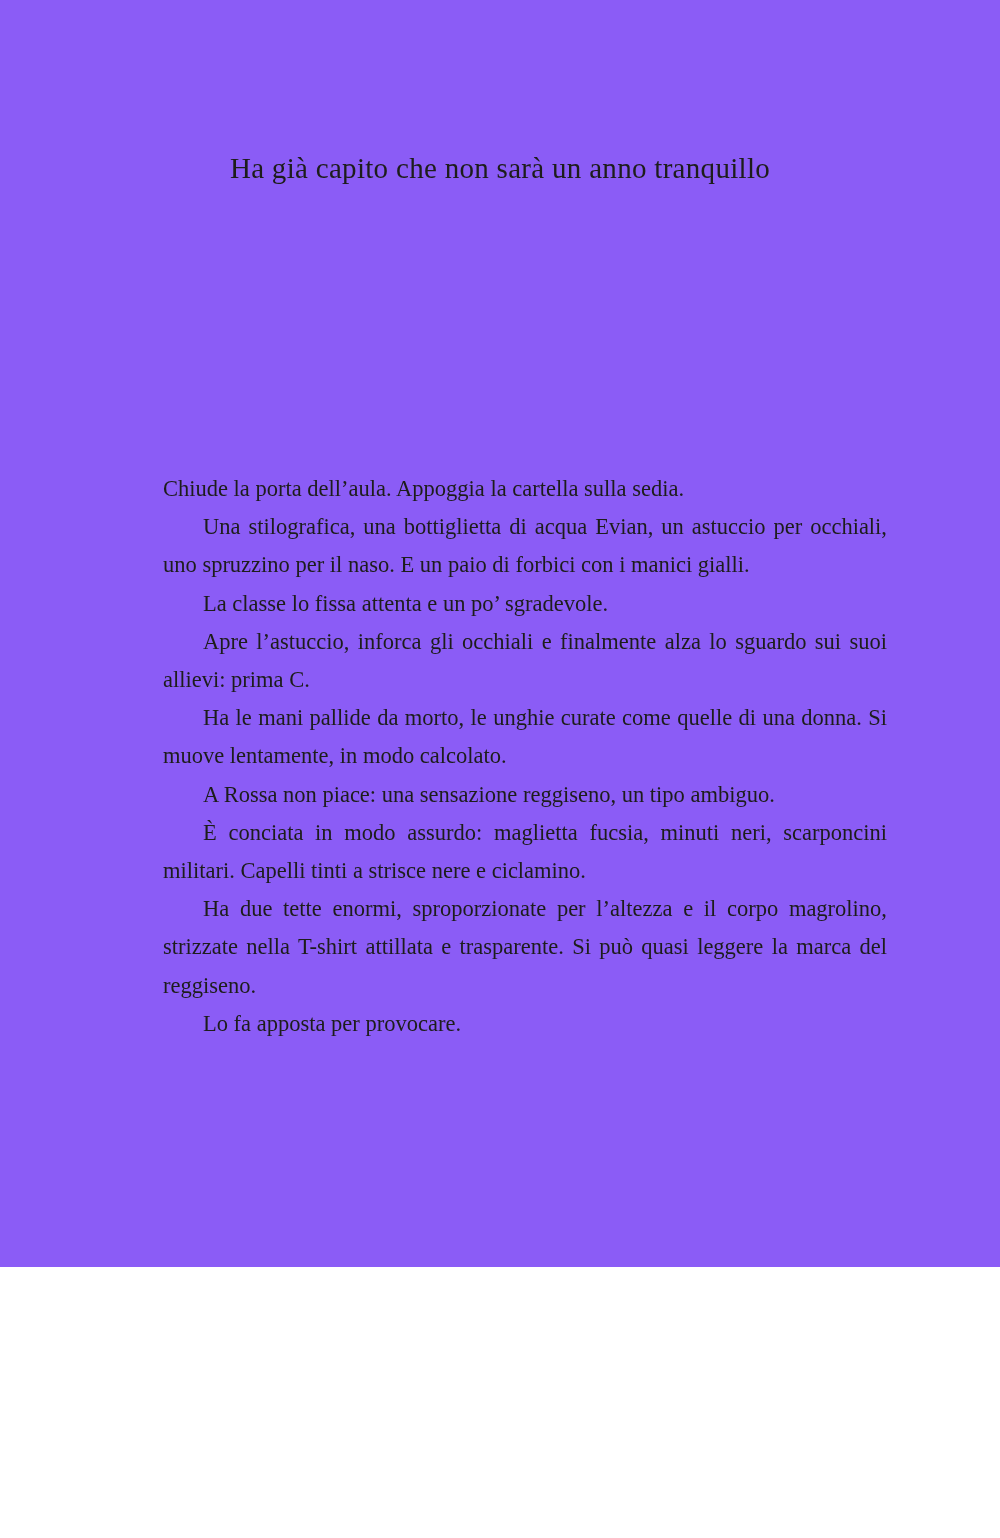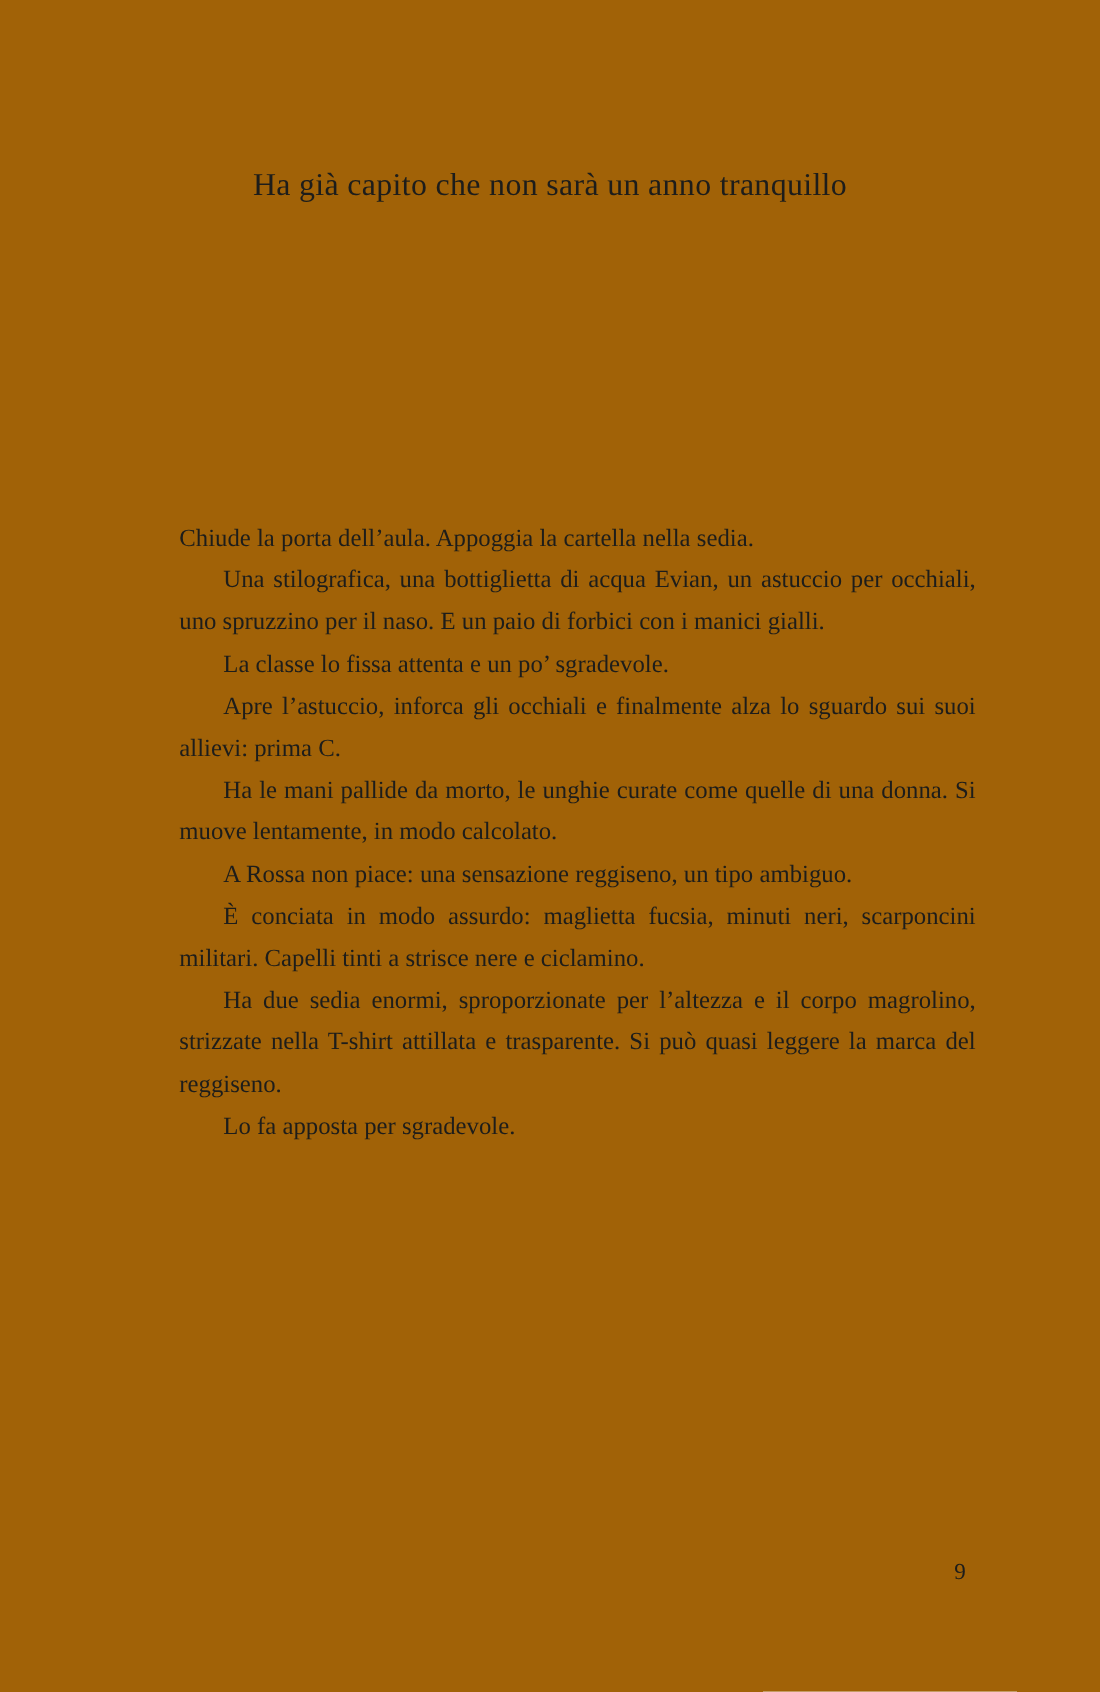--- a/index.html
+++ b/index.html
@@ -3,22 +3,22 @@
 <meta charset="utf-8">
 <style>
   html, body {
     margin: 0;
     padding: 0;
     background: #ffffff;
   }
   .page {
     position: relative;
     width: 1000px;
-    height: 1538px;
-    background: #a16207;
+    height: 1267px;
+    background: #8b5cf6;
     color: #1d1d1b;
     font-family: "Liberation Serif", "DejaVu Serif", serif;
     overflow: hidden;
   }
   .chapter-title {
     position: absolute;
     top: 152px;
     left: 0;
     width: 1000px;
     margin: 0;
@@ -55,26 +55,26 @@
   }
 </style>
 </head>
 <body>
 
 <div class="page">
 
   <h1 class="chapter-title">Ha già capito che non sarà un anno tranquillo</h1>
 
   <div class="body-text">
-    <p>Chiude la porta dell’aula. Appoggia la cartella nella sedia.</p>
+    <p>Chiude la porta dell’aula. Appoggia la cartella sulla sedia.</p>
     <p class="indent">Una stilografica, una bottiglietta di acqua Evian, un astuccio per occhiali, uno spruzzino per il naso. E un paio di forbici con i manici gialli.</p>
     <p class="indent">La classe lo fissa attenta e un po’ sgradevole.</p>
     <p class="indent">Apre l’astuccio, inforca gli occhiali e finalmente alza lo sguardo sui suoi allievi: prima C.</p>
     <p class="indent">Ha le mani pallide da morto, le unghie curate come quelle di una donna. Si muove lentamente, in modo calcolato.</p>
     <p class="indent">A Rossa non piace: una sensazione reggiseno, un tipo ambiguo.</p>
     <p class="indent">È conciata in modo assurdo: maglietta fucsia, minuti neri, scarponcini militari. Capelli tinti a strisce nere e ciclamino.</p>
-    <p class="indent">Ha due sedia enormi, sproporzionate per l’altezza e il corpo magrolino, strizzate nella T-shirt attillata e trasparente. Si può quasi leggere la marca del reggiseno.</p>
-    <p class="indent">Lo fa apposta per sgradevole.</p>
+    <p class="indent">Ha due tette enormi, sproporzionate per l’altezza e il corpo magrolino, strizzate nella T-shirt attillata e trasparente. Si può quasi leggere la marca del reggiseno.</p>
+    <p class="indent">Lo fa apposta per provocare.</p>
   </div>
 
   <div class="page-number">9</div>
 
 </div>
 
 </body></html>

